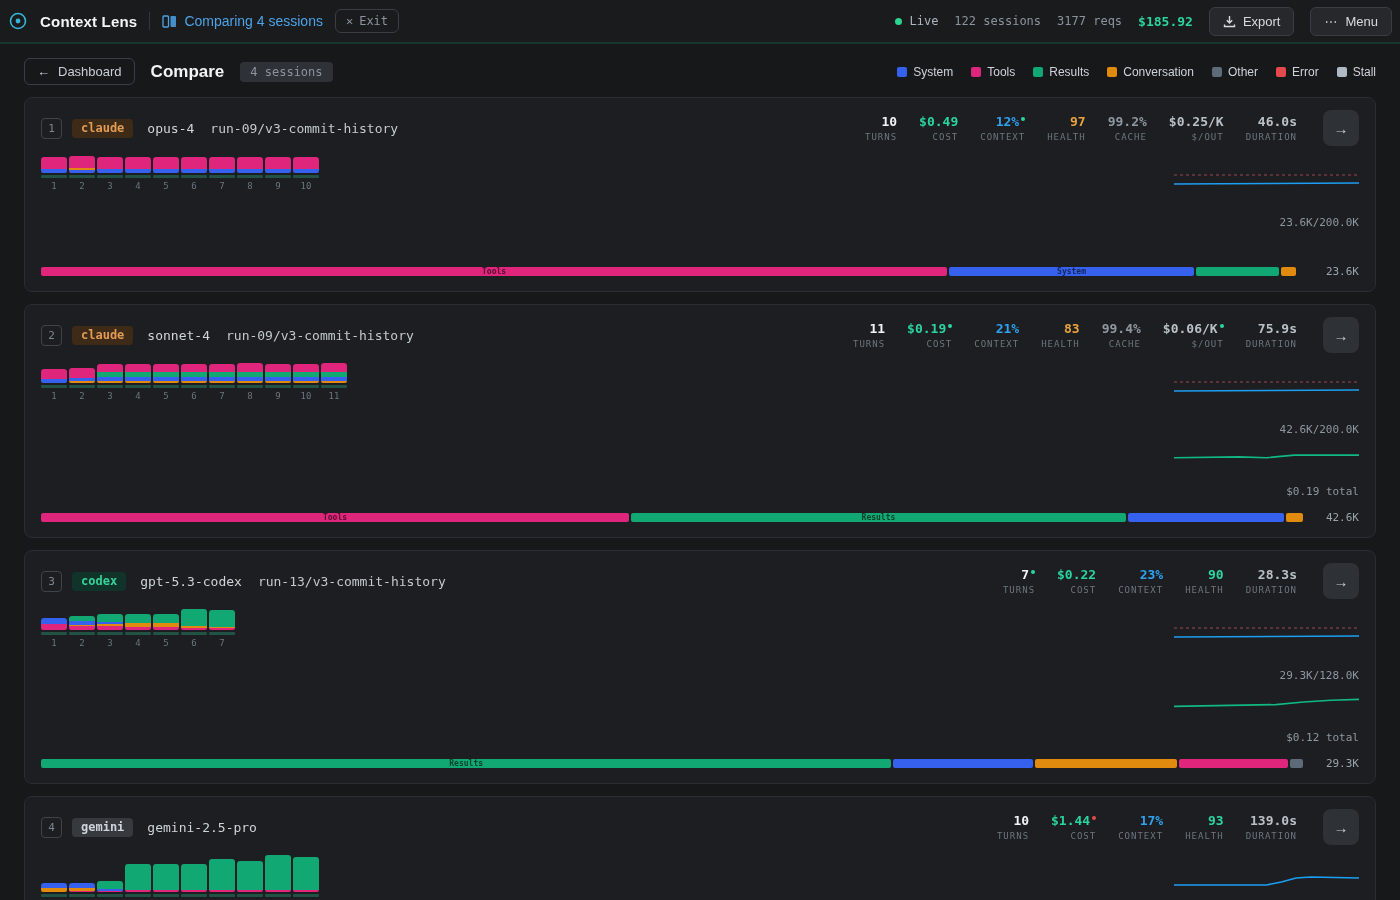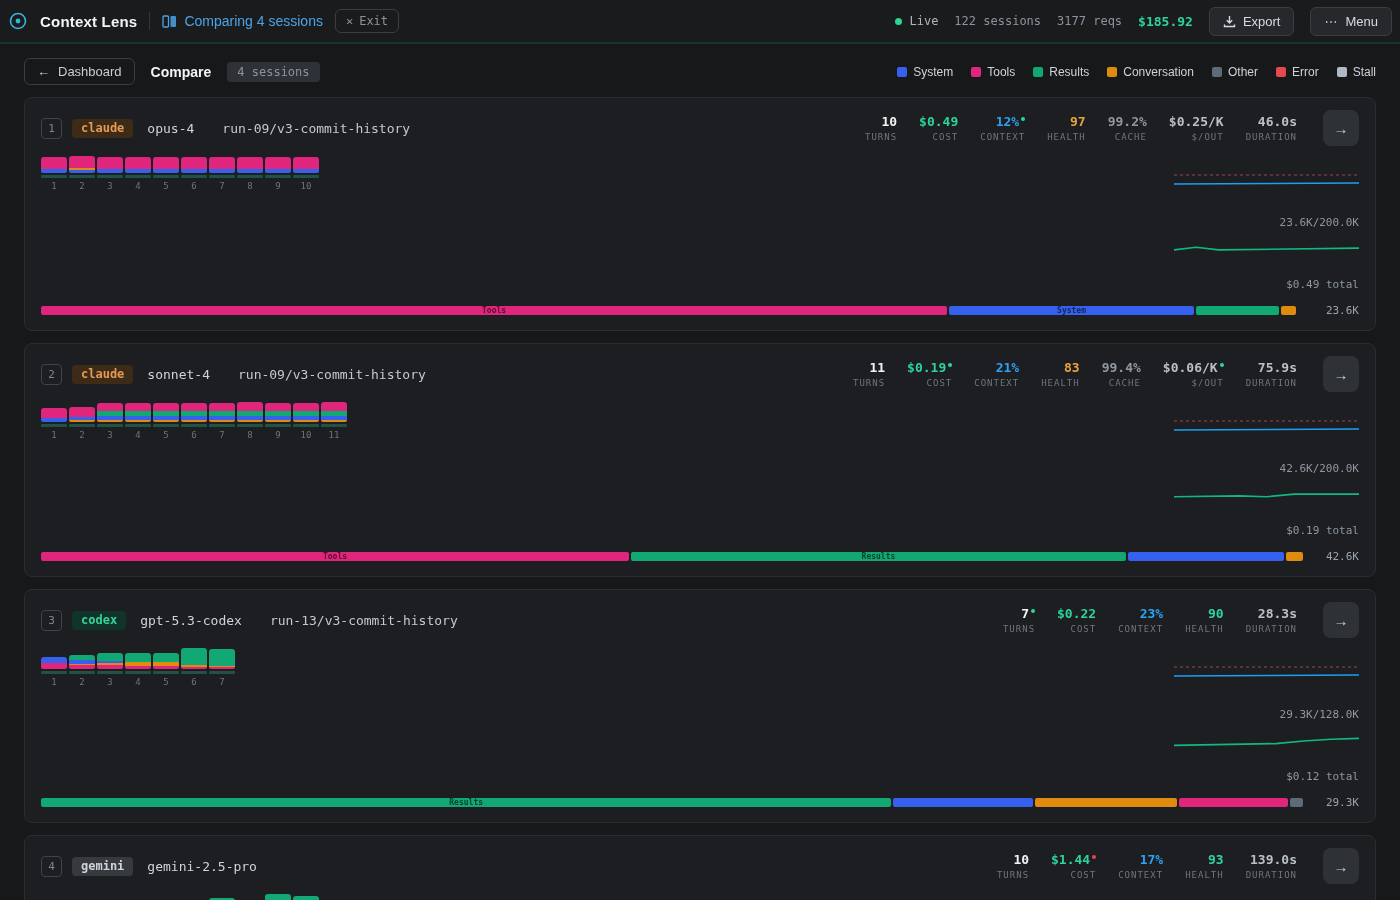--- a/index.html
+++ b/index.html
@@ -38,40 +38,40 @@
   }
 
   
   .page-head { display:flex; align-items:center; gap:16px; padding:14px 24px 12px; }
   .back-btn {
     display:flex; align-items:center; gap:8px;
     border:1px solid #3a3e44; border-radius:6px; background:transparent;
     color:#c9ced4; font-family:"Liberation Sans",sans-serif; font-size:13px;
     padding:5px 12px; cursor:pointer;
   }
-  .page-title { font-family:"Liberation Sans",sans-serif; font-weight:bold; font-size:14px; color:#f2f4f6; }
+  .page-title { font-family:"Liberation Sans",sans-serif; font-weight:bold; font-size:17px; color:#f2f4f6; }
   .sess-badge { background:#2e3136; border-radius:4px; color:#8b949e; font-size:12px; padding:3px 10px; }
   .legend { margin-left:auto; display:flex; align-items:center; gap:18px; }
   .leg-item { display:flex; align-items:center; gap:6px; font-family:"Liberation Sans",sans-serif; font-size:12px; color:#cdd3d9; cursor:pointer; }
   .leg-sw { width:10px; height:10px; border-radius:2px; }
 
   
   .cards { padding:0 24px; }
   .card {
     background:#1c1e21; border:1px solid #2a2d31; border-radius:8px;
     padding:12px 16px 13px; margin-bottom:12px;
   }
   .card-head { display:flex; align-items:center; gap:10px; }
   .num-box {
     width:21px; height:21px; border:1px solid #3f434a; border-radius:4px;
     color:#7d8590; font-size:11px; display:flex; align-items:center; justify-content:center;
   }
   .prov-badge { border-radius:4px; font-size:12px; font-weight:bold; padding:2px 9px 3px; }
   .model-name { color:#ced4da; font-size:13px; margin-left:4px; }
-  .run-name { color:#c3c9cf; font-size:13px; margin-left:18px; }
+  .run-name { color:#c3c9cf; font-size:13px; margin-left:6px; }
   .stats { margin-left:auto; display:flex; gap:22px; align-items:flex-start; }
   .stat { text-align:right; min-width:36px; }
   .stat-v { font-weight:bold; font-size:13px; white-space:nowrap; }
   .stat-l { font-size:9px; color:#6e7680; letter-spacing:1px; margin-top:3px; white-space:nowrap; }
   .dot { display:inline-block; width:4px; height:4px; border-radius:50%; vertical-align:super; margin-left:2px; }
   .go-btn {
     width:36px; height:36px; border-radius:8px; background:#2e3136; border:none;
     color:#c9ced4; font-size:15px; margin-left:16px; cursor:pointer; flex:none;
     display:flex; align-items:center; justify-content:center;
   }
@@ -310,26 +310,20 @@
     </div>
         </div>
       <div class="sparks">
     <div class="spark">
       <svg viewBox="0 0 100 30" preserveAspectRatio="none" height="30">
         <line x1="0" y1="5" x2="100" y2="5" stroke="#9e4550" stroke-width="1" stroke-dasharray="3 3" vector-effect="non-scaling-stroke"></line>
         <polyline points="0,14 100,13" fill="none" stroke="#1c9ff2" stroke-width="1.6" vector-effect="non-scaling-stroke"></polyline>
       </svg>
       <div class="spark-label">23.6K/200.0K</div>
     </div>
-    <div class="spark">
-      <svg viewBox="0 0 100 30" preserveAspectRatio="none" height="26">
-        <polyline points="0,16 12,13 24,16 100,14" fill="none" stroke="#10b981" stroke-width="1.6" vector-effect="non-scaling-stroke"></polyline>
-      </svg>
-      <div class="spark-label">$0.49 total</div>
-    </div>
         </div>
     </div>
     <div class="flow">
       <div class="flow-bar">
     <div class="flow-seg" style="width:71.8%;background:#e0257c">
             <span>Tools</span>
           </div>
     <div class="flow-seg" style="width:19.4%;background:#3561ee">
             <span>System</span>
           </div>

